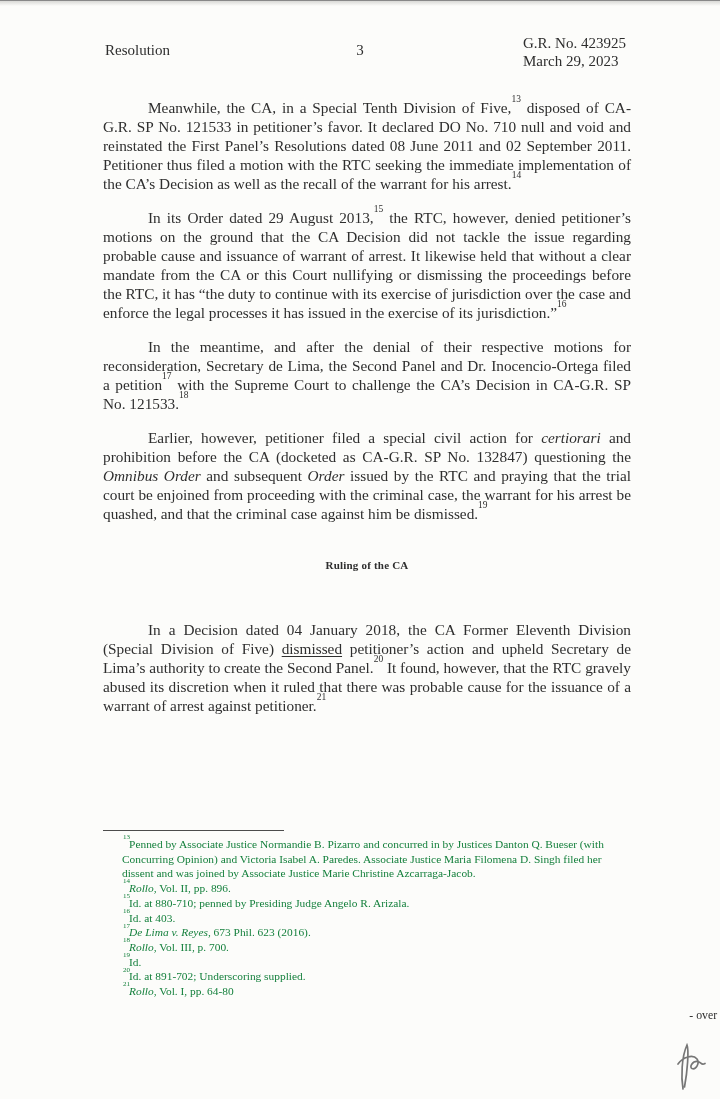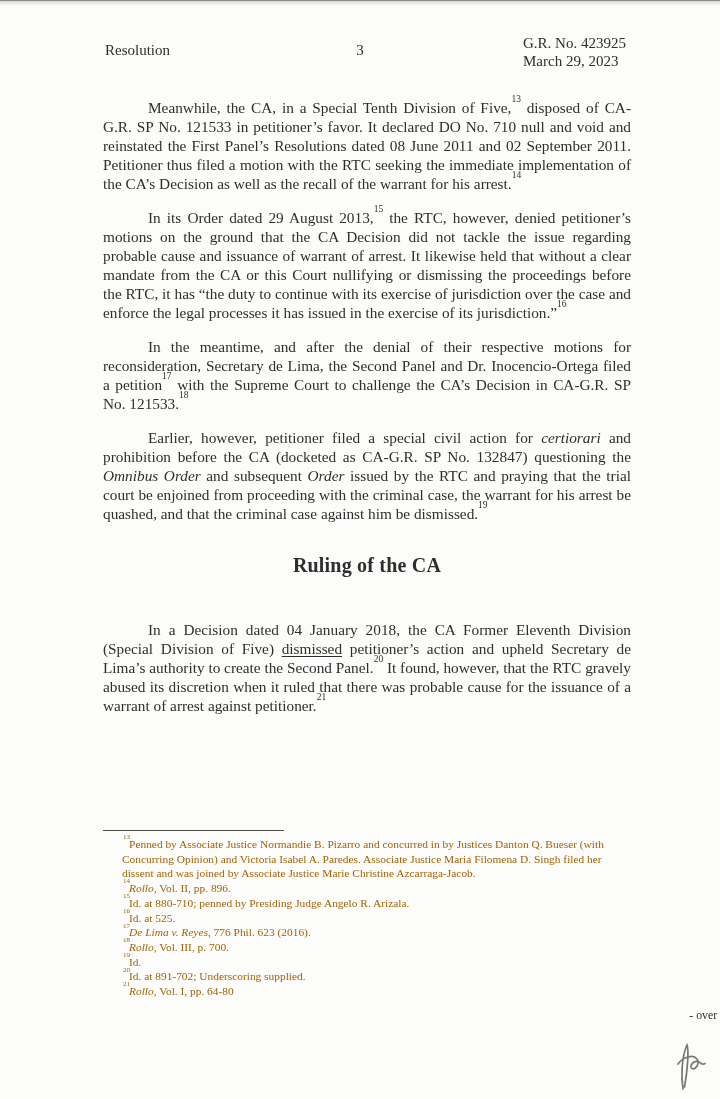--- a/index.html
+++ b/index.html
@@ -26,25 +26,25 @@
   
   .body {
     position:absolute; left:103px; top:97px; width:528px;
     font-size:15.3px; line-height:19px; text-align:justify;
   }
   .body p { margin:0 0 15px 0; text-indent:45px; }
   .body sup, .fn sup.fn-num { font-size:0.62em; line-height:0; position:relative; top:-0.55em; }
   .u { text-decoration:underline; text-underline-offset:2px; }
   .heading {
     margin:33px 0 45px 0; text-align:center; text-indent:0;
-    font-size:20px; font-weight:bold; letter-spacing:0.2px;
+    font-size:11px; font-weight:bold; letter-spacing:0.2px;
   }
 
   
-  .footnotes { position:absolute; left:103px; top:829px; width:530px; color:#a16207; }
+  .footnotes { position:absolute; left:103px; top:829px; width:530px; color:#15803d; }
   .fn-rule { width:181px; border-top:1.5px solid #4c4c4c; margin:0 0 6px 0; }
   .fn { position:relative; padding-left:19px; font-size:11.4px; line-height:14.7px; text-align:left; }
   .fn .fn-num { position:absolute; left:1px; top:2px; font-size:8px; }
 
   
   .footer { position:absolute; left:0; right:0; top:1007px; text-align:right; }
   .over  { font-size:11.8px; transform:translateX(4px); }
   .pcode { font-size:12.8px; font-weight:bold; margin-top:1px; transform:translateX(25px); }
 
   
@@ -76,22 +76,22 @@
         <p><span>In a Decision dated 04 January 2018, the CA Former Eleventh Division (Special Division of Five) </span><span class="u">dismissed</span><span> petitioner’s action and upheld Secretary de Lima’s authority to create the Second Panel.</span><sup>20</sup><span> It found, however, that the RTC gravely abused its discretion when it ruled that there was probable cause for the issuance of a warrant of arrest against petitioner.</span><sup>21</sup></p>
       </div>
   </div>
 
   <div class="footnotes">
     <div class="fn-rule"></div>
     <div id="fn-list">
         <div class="fn"><sup class="fn-num">13</sup><span><span>Penned by Associate Justice Normandie B. Pizarro and concurred in by Justices Danton Q. Bueser (with Concurring Opinion) and Victoria Isabel A. Paredes. Associate Justice Maria Filomena D. Singh filed her dissent and was joined by Associate Justice Marie Christine Azcarraga-Jacob.</span></span></div>
         <div class="fn"><sup class="fn-num">14</sup><span><i>Rollo</i><span>, Vol. II, pp. 896.</span></span></div>
         <div class="fn"><sup class="fn-num">15</sup><span><span>Id. at 880-710; penned by Presiding Judge Angelo R. Arizala.</span></span></div>
-        <div class="fn"><sup class="fn-num">16</sup><span><span>Id. at 525.</span></span></div>
-        <div class="fn"><sup class="fn-num">17</sup><span><i>De Lima v. Reyes</i><span>, 776 Phil. 623 (2016).</span></span></div>
+        <div class="fn"><sup class="fn-num">16</sup><span><span>Id. at 403.</span></span></div>
+        <div class="fn"><sup class="fn-num">17</sup><span><i>De Lima v. Reyes</i><span>, 673 Phil. 623 (2016).</span></span></div>
         <div class="fn"><sup class="fn-num">18</sup><span><i>Rollo</i><span>, Vol. III, p. 700.</span></span></div>
         <div class="fn"><sup class="fn-num">19</sup><span><span>Id.</span></span></div>
         <div class="fn"><sup class="fn-num">20</sup><span><span>Id. at 891-702; Underscoring supplied.</span></span></div>
         <div class="fn"><sup class="fn-num">21</sup><span><i>Rollo</i><span>, Vol. I, pp. 64-80</span></span></div>
       </div>
   </div>
 
   <div class="footer">
     <div class="over">- over -</div>
     <div class="pcode">160</div>

